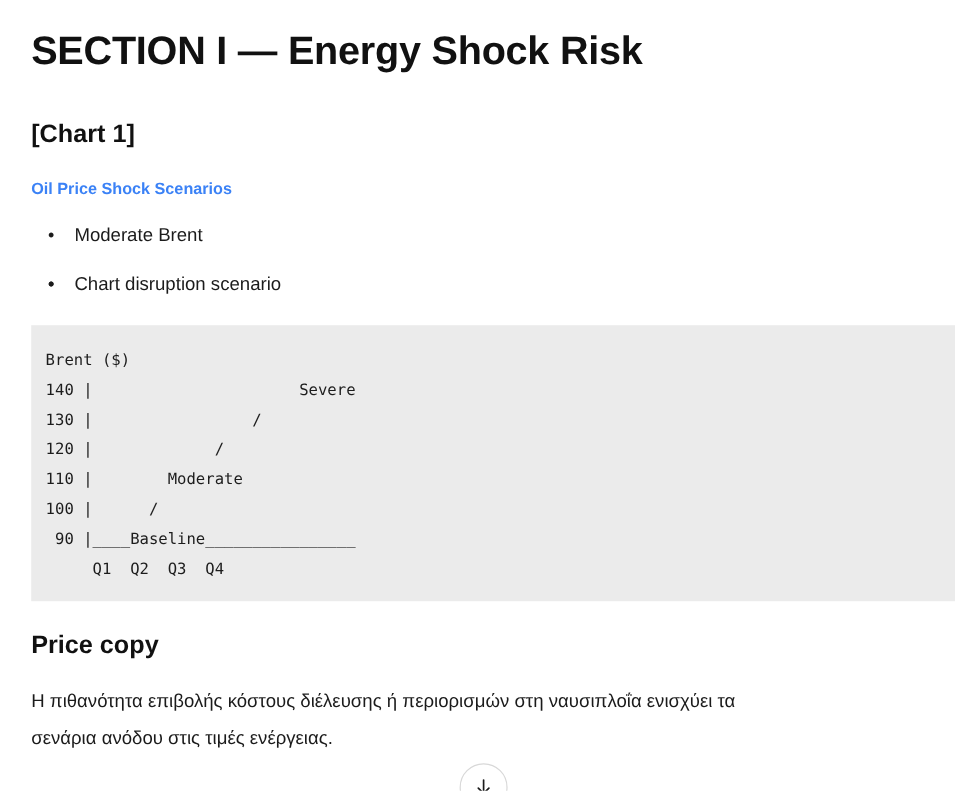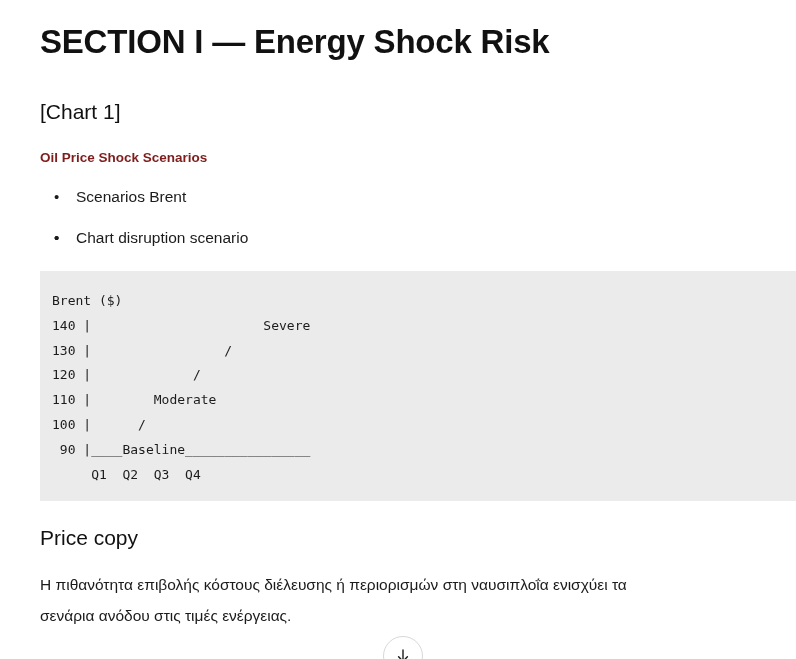--- a/index.html
+++ b/index.html
@@ -12,21 +12,21 @@
     height: 659px;
     overflow: hidden;
     position: relative;
     font-family: "Liberation Sans", sans-serif;
     color: #1b1b1b;
     -webkit-font-smoothing: antialiased;
   }
 
   .page {
     position: absolute;
-    left: 16px;
+    left: 2px;
     top: 0;
     width: 691px;
     height: 659px;
     box-sizing: border-box;
     padding: 0 24px;
   }
 
   
   .doc-title {
     margin: 0;
@@ -35,33 +35,33 @@
     line-height: 40px;
     font-weight: 700;
     letter-spacing: -0.2px;
     color: #111111;
   }
 
   .h2 {
     margin: 0;
     font-size: 21px;
     line-height: 26px;
-    font-weight: 400;
+    font-weight: 700;
     color: #111111;
   }
   .h2.chart-heading { padding: 37px 0 0 0; }
   .h2.body-heading  { padding: 24px 0 0 0; }
 
   .bold-label {
     margin: 0;
     padding: 24px 0 0 0;
     font-size: 13.5px;
     line-height: 18px;
     font-weight: 700;
-    color: #7f1d1d;
+    color: #3b82f6;
   }
 
   
   .bullet-list {
     list-style: none;
     margin: 0;
     padding: 0;
   }
   .bullet-item {
     position: relative;
@@ -136,21 +136,21 @@
 
   <h1 class="doc-title">SECTION I — Energy Shock Risk</h1>
 
   <h2 class="h2 chart-heading">[Chart 1]</h2>
 
   <p class="bold-label">Oil Price Shock Scenarios</p>
 
   <ul class="bullet-list">
     <li class="bullet-item">
       <span class="bullet-dot">•</span>
-      <span>Scenarios Brent</span>
+      <span>Moderate Brent</span>
     </li>
     <li class="bullet-item">
       <span class="bullet-dot">•</span>
     </li>
     <li class="bullet-item">
       <span class="bullet-dot">•</span>
       <span>Chart disruption scenario</span>
     </li>
   </ul>
 

